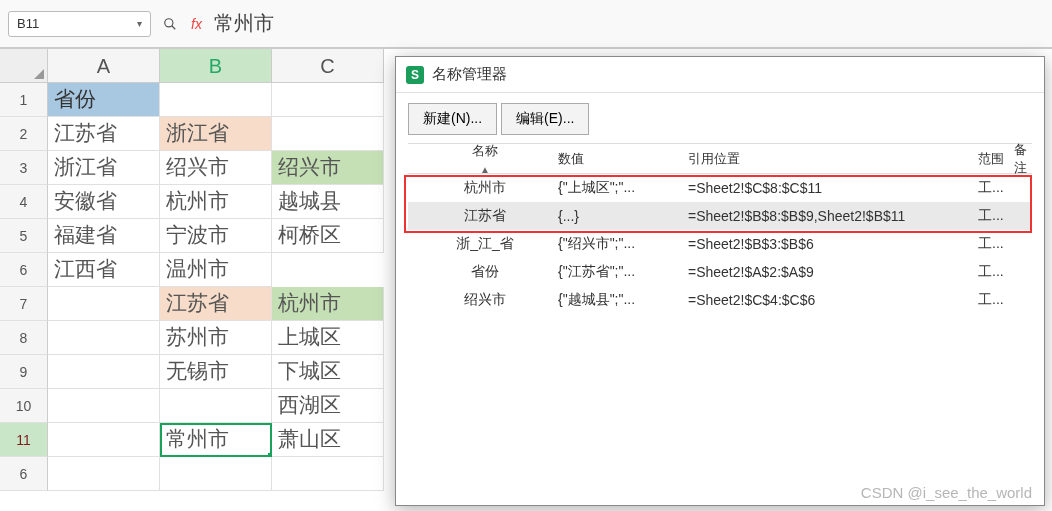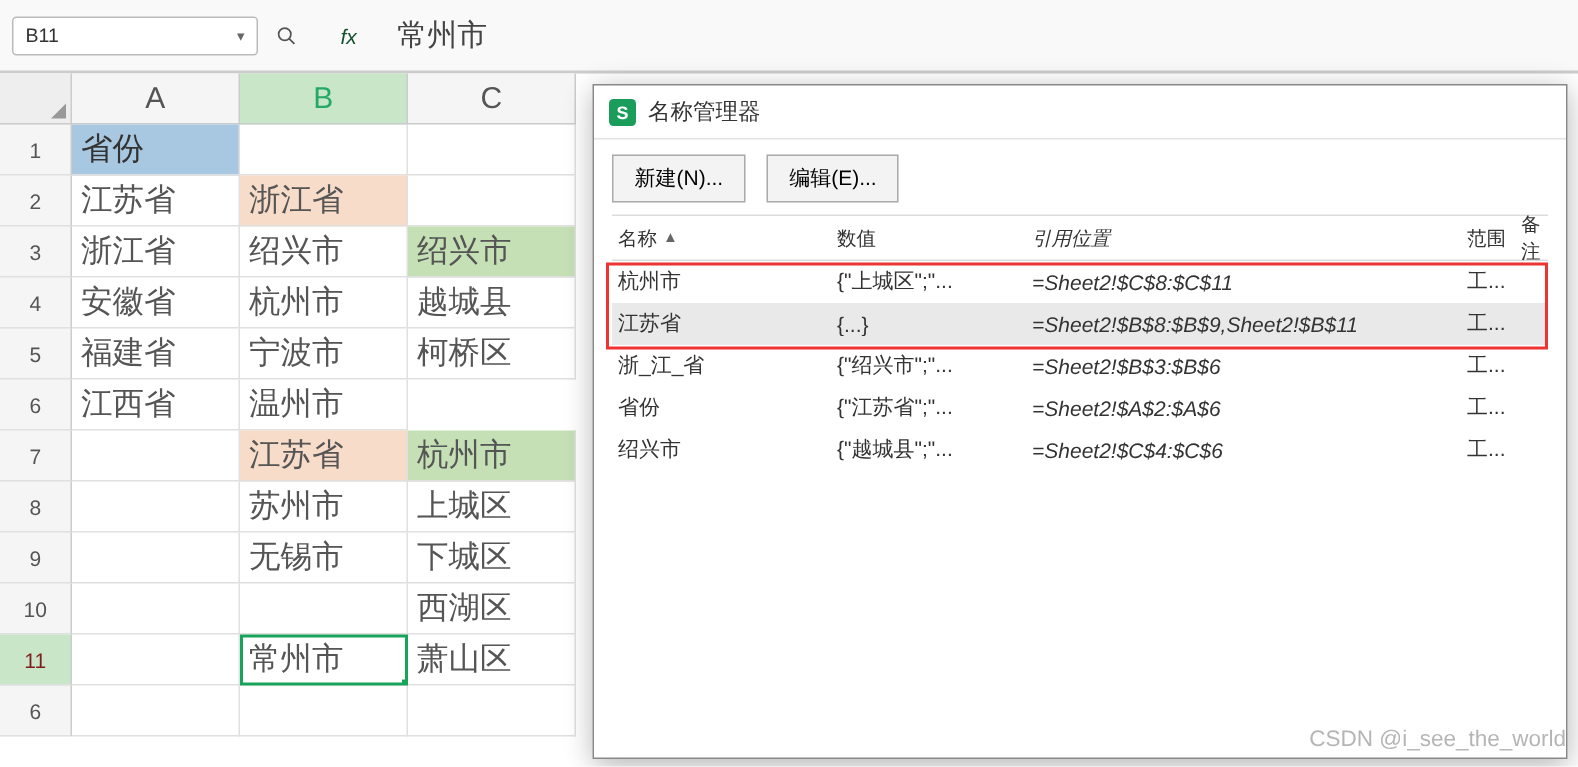--- a/index.html
+++ b/index.html
@@ -18,40 +18,40 @@
   .formula-bar {
     height: 48px;
     display: flex;
     align-items: center;
     border-bottom: 1px solid #ccc;
     background: #f9f9f9;
     padding: 0 8px;
     gap: 6px;
   }
   .name-box {
-    width: 164px;
+    width: 143px;
     height: 26px;
     border: 1px solid #bbb;
     border-radius: 3px;
     background: #fff;
     display: flex;
     align-items: center;
     justify-content: space-between;
     padding: 0 8px;
     font-size: 13px;
   }
   .name-box .chev { color: #666; font-size: 10px; }
   .round-btn {
     width: 26px; height: 26px;
     border-radius: 50%;
     display: flex; align-items: center; justify-content: center;
     color: #555;
     cursor: pointer;
   }
-  .fx-label { font-style: italic; color: #14532d; font-size: 14px; margin: 0 17px; }
+  .fx-label { font-style: italic; color: #ef4444; font-size: 14px; margin: 0 2px; }
   .formula-input {
     flex: 1;
     height: 32px;
     border: none;
     background: transparent;
     font-size: 20px;
     color: #444;
     padding: 0 4px;
   }
 
@@ -158,21 +158,21 @@
     background: #1a9c5a;
     color: #fff;
     font-size: 12px;
     font-weight: bold;
     border-radius: 3px;
     display: flex; align-items: center; justify-content: center;
   }
   .dlg-toolbar {
     padding: 10px 12px 8px;
     display: flex;
-    gap: 14px;
+    gap: 4px;
   }
   .dlg-btn {
     height: 32px;
     padding: 0 14px;
     border: 1px solid #aaa;
     background: #f3f3f3;
     font-size: 14px;
     cursor: pointer;
     display: flex; align-items: center;
   }
@@ -183,23 +183,23 @@
     position: relative;
   }
   .dlg-list-hdr {
     display: flex;
     height: 30px;
     align-items: center;
     font-size: 13px;
     color: #333;
     border-bottom: 1px solid #ddd;
   }
-  .dlg-col-name { width: 150px; padding-left: 4px; display:flex; align-items:center; gap:4px;}
+  .dlg-col-name { width: 150px; padding-left: 4px; display:flex; align-items:center; gap:4px;flex-direction:column;}
   .dlg-col-val  { width: 130px; }
-  .dlg-col-ref  { width: 290px; font-style: italic; }
+  .dlg-col-ref  { width: 290px; }
   .dlg-col-scope{ width: 36px; }
   .dlg-col-note { flex: 1; }
   .sort-arrow {
     font-size: 10px; color:#666;
   }
 
   .dlg-row {
     display: flex;
     height: 28px;
     align-items: center;
@@ -211,21 +211,21 @@
   .dlg-row .dlg-col-name { padding-left: 4px; }
 
   .red-box {
     position: absolute;
     border: 2px solid #e33;
     pointer-events: none;
   }
 
   .watermark {
     position: absolute;
-    right: 8px;
+    right: 20px;
     bottom: 10px;
     color: rgba(120,120,120,0.55);
     font-size: 15px;
     font-family: sans-serif;
     pointer-events: none;
   }
 </style>
 </head>
 <body>
 
@@ -374,21 +374,21 @@
         <div class="dlg-row">
           <div class="dlg-col-name">浙_江_省</div>
           <div class="dlg-col-val">{"绍兴市";"...</div>
           <div class="dlg-col-ref">=Sheet2!$B$3:$B$6</div>
           <div class="dlg-col-scope">工...</div>
           <div class="dlg-col-note"></div>
         </div>
         <div class="dlg-row">
           <div class="dlg-col-name">省份</div>
           <div class="dlg-col-val">{"江苏省";"...</div>
-          <div class="dlg-col-ref">=Sheet2!$A$2:$A$6</div>
+          <div class="dlg-col-ref">=Sheet2!$A$2:$A$9</div>
           <div class="dlg-col-scope">工...</div>
           <div class="dlg-col-note"></div>
         </div>
         <div class="dlg-row">
           <div class="dlg-col-name">绍兴市</div>
           <div class="dlg-col-val">{"越城县";"...</div>
           <div class="dlg-col-ref">=Sheet2!$C$4:$C$6</div>
           <div class="dlg-col-scope">工...</div>
           <div class="dlg-col-note"></div>
         </div>

